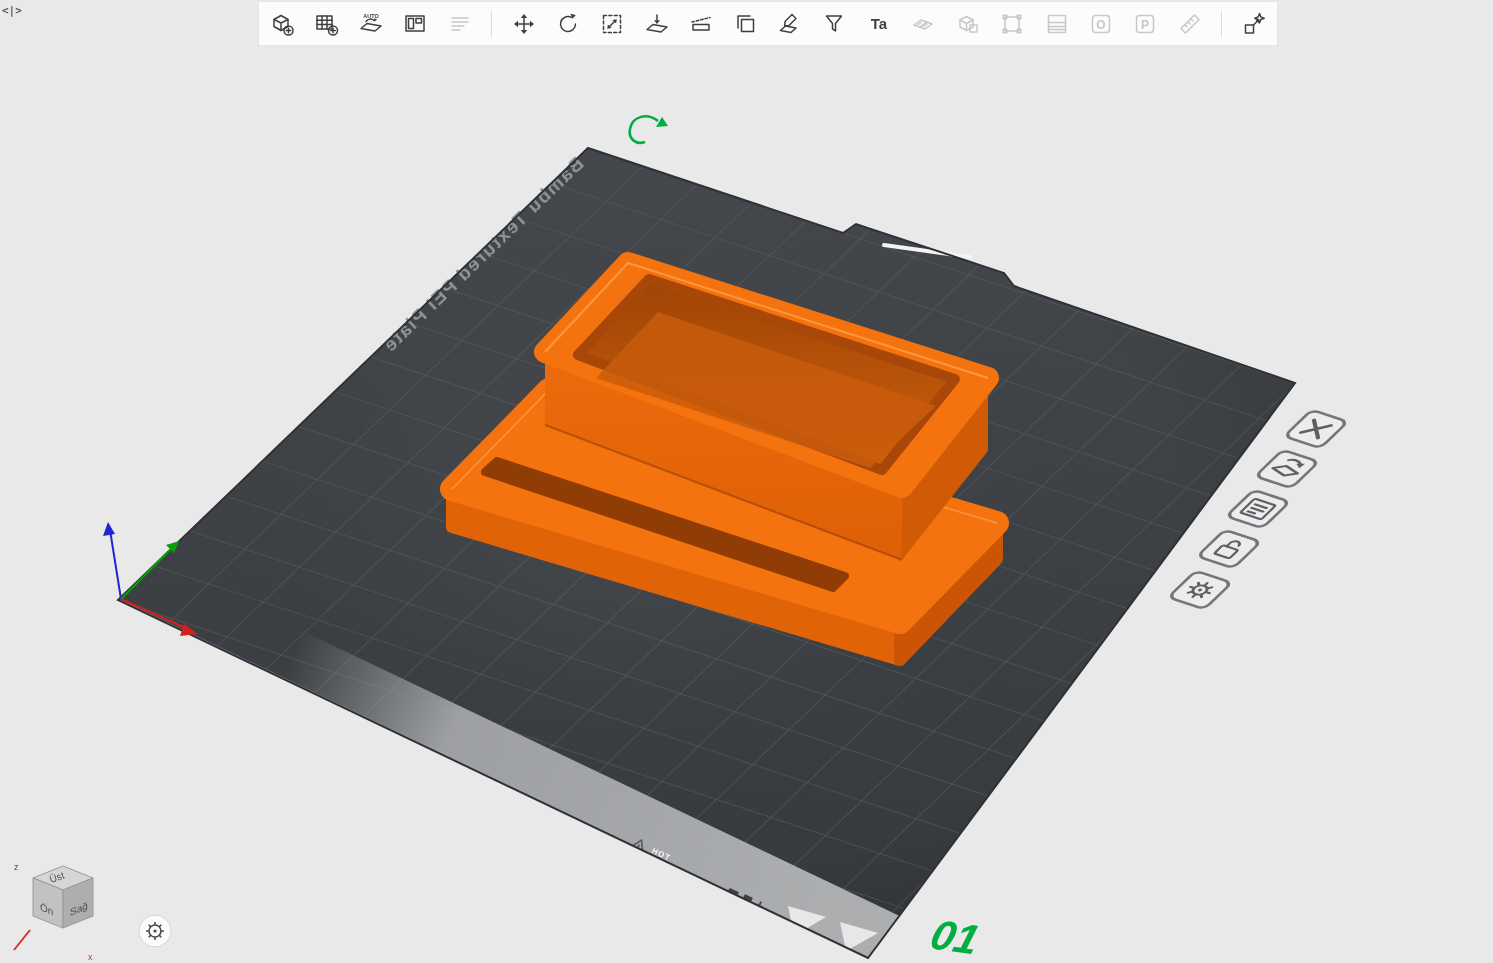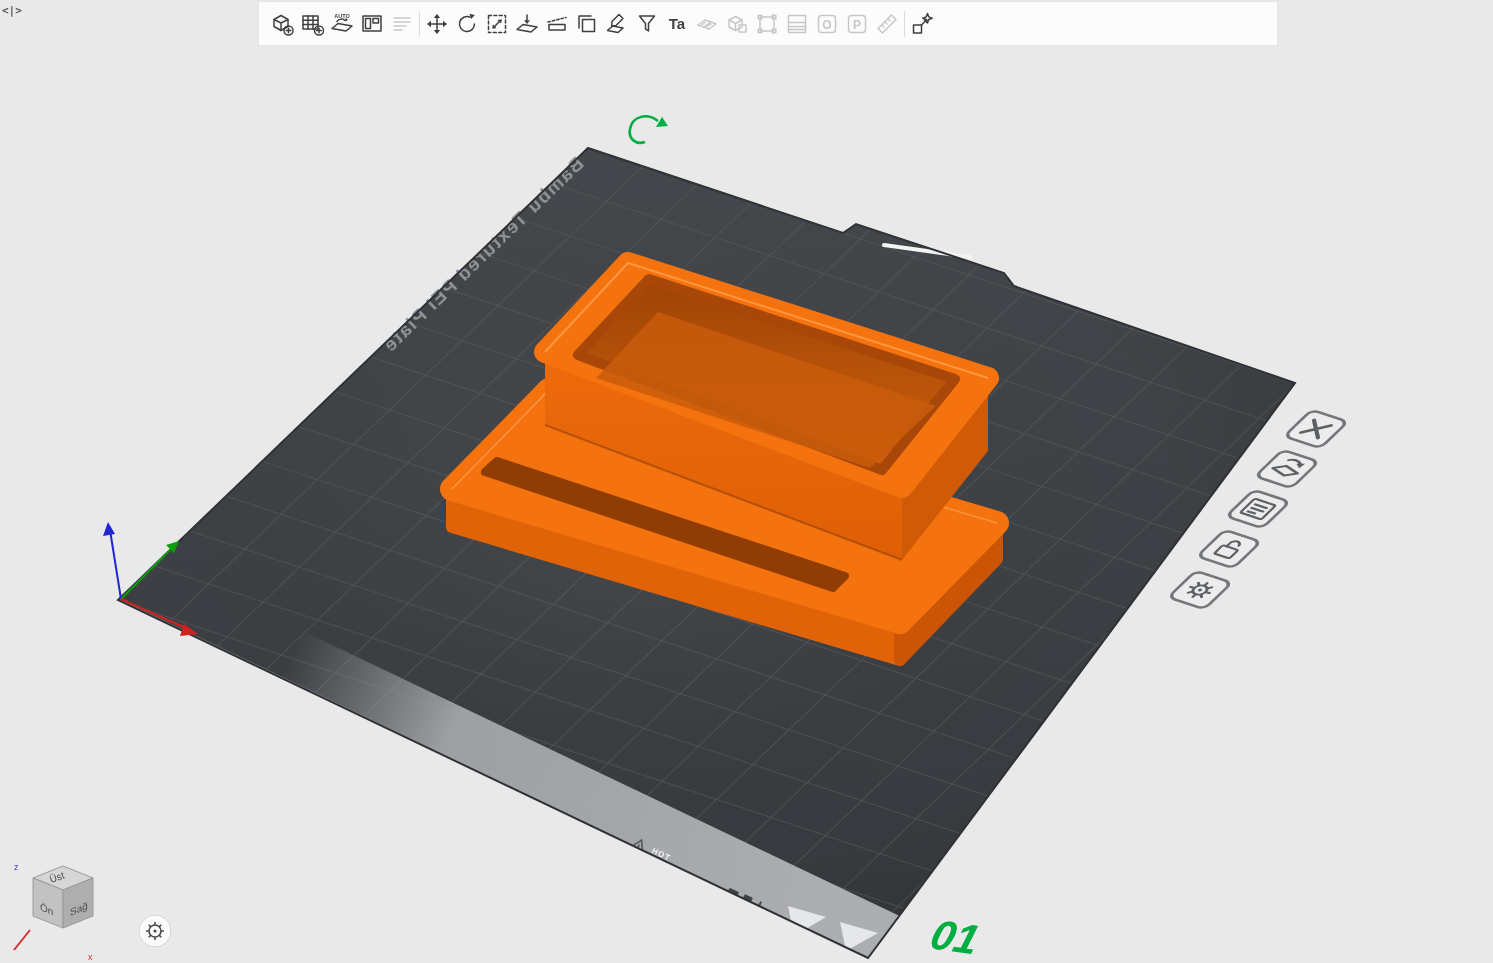--- a/index.html
+++ b/index.html
@@ -5,21 +5,21 @@
   html,body{margin:0;padding:0;}
   body{
     width:1493px;height:963px;overflow:hidden;position:relative;
     background:#e9e9ea;
     font-family:"Liberation Sans", sans-serif;
   }
   
   .toolbar{
     position:absolute;left:258px;top:1px;width:1020px;height:45px;
     background:#fcfcfc;border:1px solid #e6e6e6;box-sizing:border-box;
-    display:flex;align-items:center;gap:4px;padding:0 10px;
+    display:flex;align-items:center;gap:4px;padding:0 10px;justify-content:space-between;
   }
   .tb{width:26px;height:26px;background:none;border:none;padding:0;cursor:pointer;flex:0 0 auto;}
   .tb svg{width:26px;height:26px;display:block;}
   .tb svg *{stroke:#3d3f41;stroke-width:1.5;fill:none;stroke-linecap:round;stroke-linejoin:round;}
   .tb svg .f{fill:#3d3f41;stroke:none;}
   .tb svg text{fill:#3d3f41;stroke:none;}
   .tb.disabled svg *{stroke:#c6c7c9;}
   .tb.disabled svg text{fill:#c6c7c9;stroke:none;}
   .tb-sep{width:1px;height:26px;background:#dcdcdc;flex:0 0 auto;}
   

